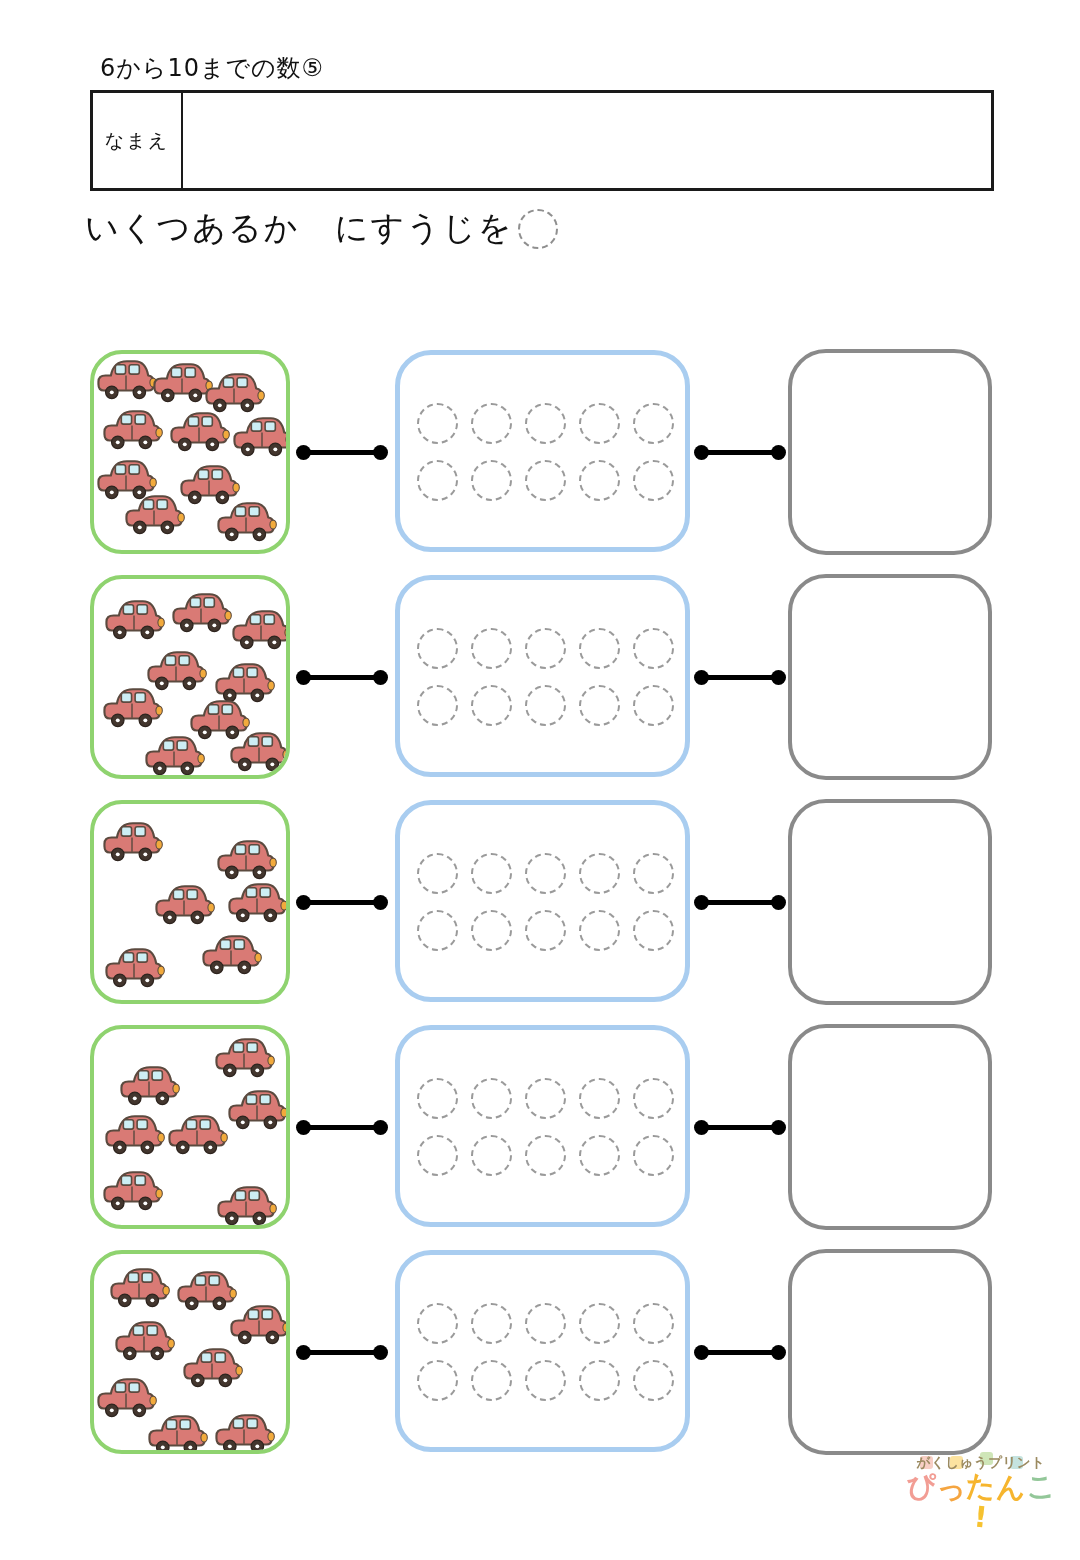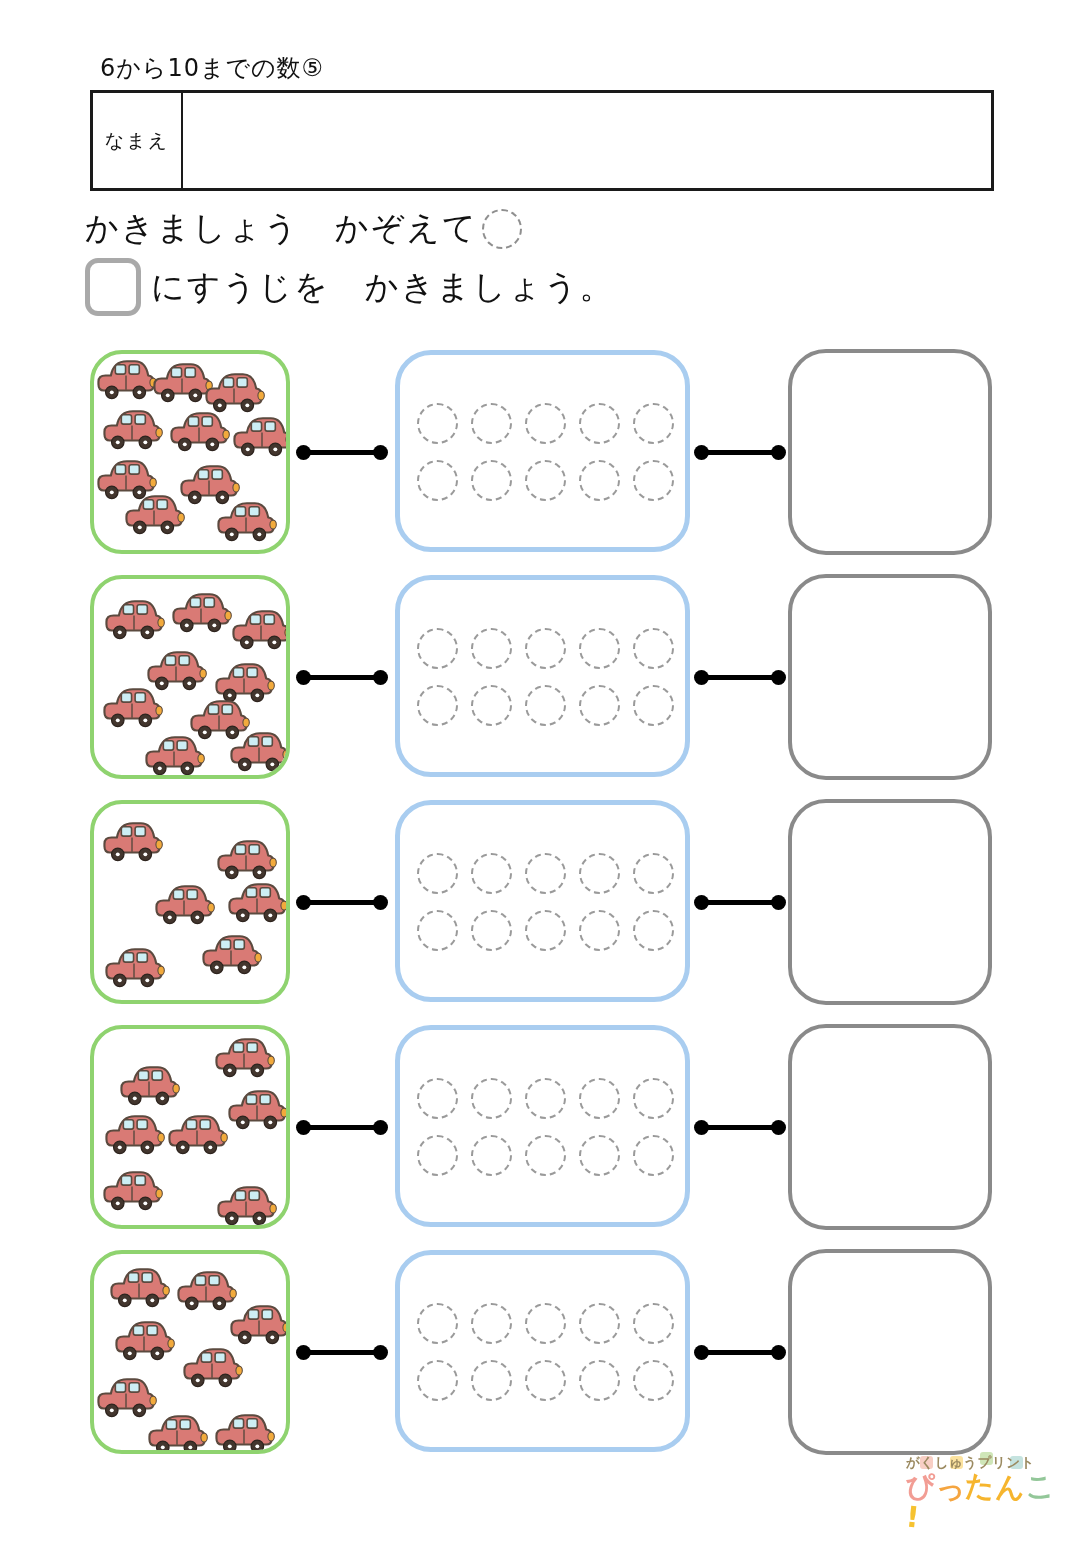--- a/index.html
+++ b/index.html
@@ -88,21 +88,21 @@
   .connector::before,.connector::after{
     content:"";position:absolute;width:15px;height:15px;border-radius:50%;
     background:#000;top:-5px;
   }
   .connector::before{left:-7px;}
   .connector::after{right:-7px;}
 
   
   .logo{
     position:absolute;right:24px;bottom:28px;width:150px;
-    text-align:left;font-weight:bold;line-height:1.05;
+    text-align:center;font-weight:bold;line-height:1.05;
   }
   .logo-line1{
     position:relative;font-size:13.5px;color:#9b8a60;
     letter-spacing:0.5px;z-index:1;
   }
   .logo-chip{
     position:absolute;width:13px;height:13px;border-radius:3px;z-index:-1;top:1px;
   }
   .logo-chip.c1{left:14px;background:#f8cfc5;}
   .logo-chip.c2{left:44px;background:#fce3a0;}
@@ -140,26 +140,22 @@
   </svg>
 
   <div class="title">6から10までの数⑤</div>
 
   <div class="name-box">
     <div class="name-label-cell">なまえ</div>
     <div class="name-input-cell"></div>
   </div>
 
   <div class="instr1">
-    <span>かきましょう　かぞえて</span>
+    <span>いくつあるか　にすうじを</span>
     <span class="instr-circle"></span>
-  </div>
-  <div class="instr2">
-    <span class="instr-square"></span>
-    <span>にすうじを　かきましょう。</span>
   </div>
 
   <div class="rows" id="rows">
       <div class="ws-row">
         <div class="cars-box">
           <svg class="car" viewBox="0 0 72 54" style="left: 0px; top: 1px;">
             <use href="#car-shape"></use>
           </svg>
           <svg class="car" viewBox="0 0 72 54" style="left: 56px; top: 4px;">
             <use href="#car-shape"></use>

